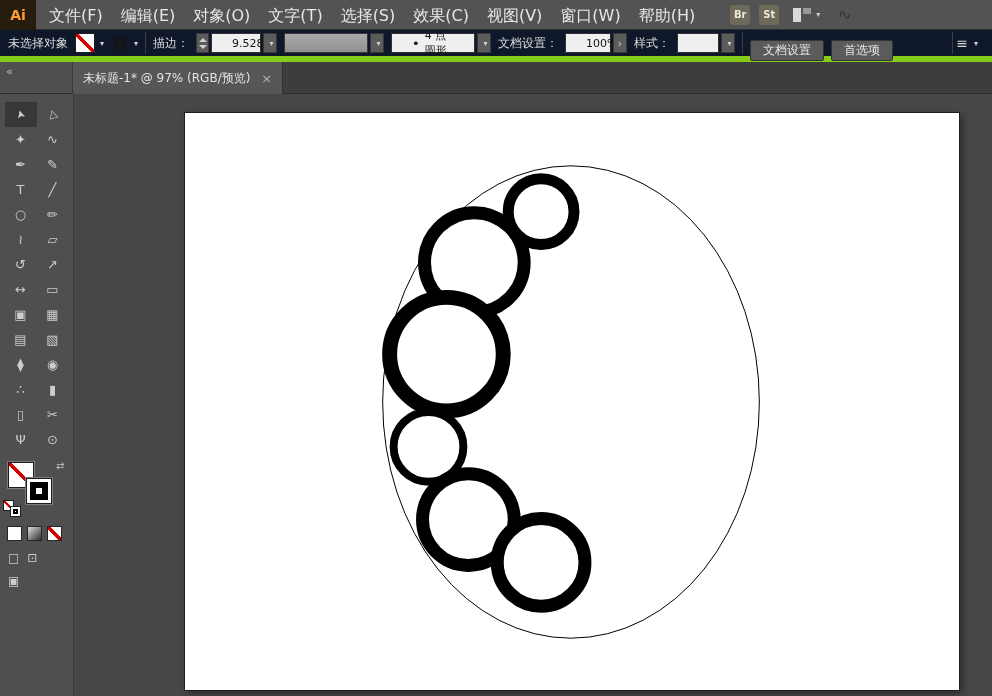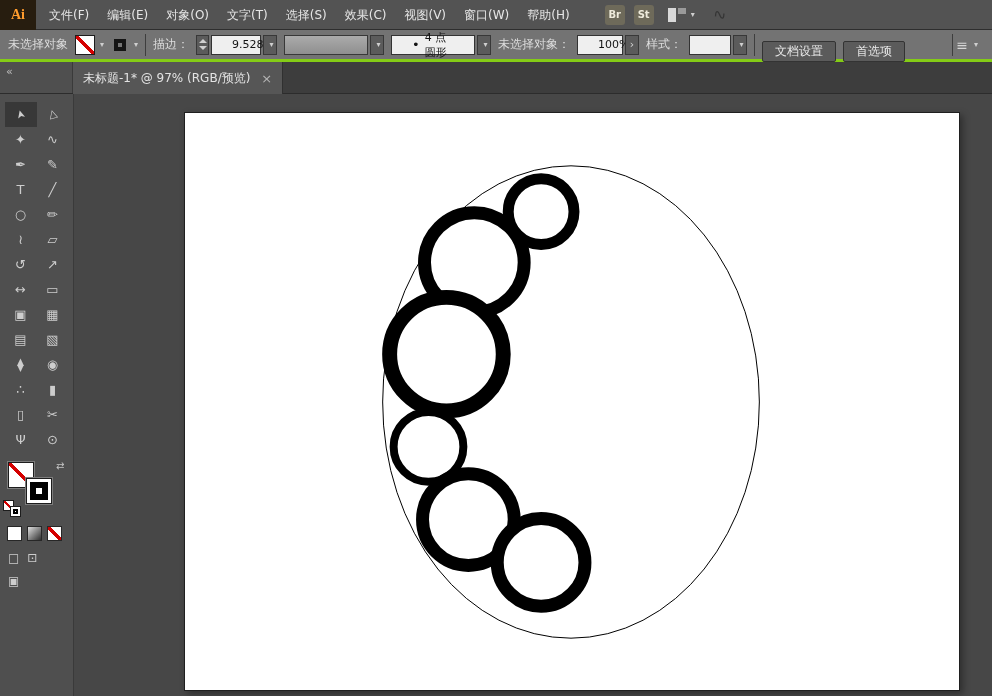--- a/index.html
+++ b/index.html
@@ -4,34 +4,34 @@
 <style>
   * { box-sizing: border-box; margin: 0; padding: 0; }
   html,body { width: 992px; height: 696px; overflow: hidden;
     font-family: "DejaVu Sans", "Liberation Sans", sans-serif; }
   body { background:#535353; }
 
   
   .titlebar { height:30px; background:#535353; border-bottom:1px solid #2e2e2e;
     display:flex; align-items:center; }
   .logo { width:36px; height:30px; background:#271d0f; color:#ff9c2e;
-    font-weight:bold; font-size:14px; display:flex; align-items:center; justify-content:center;font-family:Liberation Serif, serif; }
+    font-weight:bold; font-size:14px; display:flex; align-items:center; justify-content:center; }
   .menu-list { display:flex; align-items:center; height:30px; margin-left:4px; }
-  .menu-item { padding:0 9px; height:28px; line-height:29px; font-size:12px; color:#e6e6e6; cursor:default; }
+  .menu-item { padding:0 9px; height:28px; line-height:29px; font-size:16px; color:#e6e6e6; cursor:default; }
   .badge { width:20px; height:20px; border-radius:3px; background:#6e6a5a; color:#eeeadb;
     font-size:10px; font-weight:bold; display:flex; align-items:center; justify-content:center; margin-left:9px; }
   .badge.first { margin-left:26px; }
   .ws-icon { margin-left:14px; width:20px; height:14px; display:flex; gap:2px; }
   .ws-icon .a { width:8px; height:14px; background:#d9d9d9; }
   .ws-icon .b { width:8px; height:6px; background:#9a9a9a; }
   .chev { font-size:8px; color:#cfcfcf; margin-left:3px; }
   .sync { margin-left:18px; font-size:16px; color:#353535; transform:rotate(-10deg); }
 
   
-  .controlbar { height:32px; background:#737373; border-bottom:3px solid #84cc16;
+  .controlbar { height:32px; background:#0f172a; border-bottom:6px solid #84cc16;
     display:flex; align-items:center; padding:0 8px; gap:7px; font-size:12px; color:#dcdcdc; }
   .sep { width:1px; height:22px; background:#3e3e3e; }
   .swatch-none { width:20px; height:20px; background:#fff; border:1px solid #1d1d1d;
     background-image:linear-gradient(45deg, transparent 44%, #d40000 44%, #d40000 56%, transparent 56%); }
   .stroke-ind { width:18px; height:18px; display:flex; align-items:center; justify-content:center; }
   .stroke-ind .ring { width:12px; height:12px; border:4px solid #141414; background:transparent; }
   .group { display:flex; align-items:center; gap:2px; }
   .stepper { width:13px; height:20px; background:#5b5b5b; border:1px solid #383838;
     display:flex; flex-direction:column; align-items:center; justify-content:center; gap:3px; }
   .tri-up { width:0; height:0; border-left:4px solid transparent; border-right:4px solid transparent; border-bottom:4px solid #cfcfcf; }
@@ -160,21 +160,21 @@
   <div class="group">
     <div class="field brush-field">
       <span class="brush-dot">•</span>
       <span>4 点圆形</span>
     </div>
     <div class="dd-btn">
       <span class="chev">▾</span>
     </div>
   </div>
 
-  <span>未选择对象：</span>
+  <span>文档设置：</span>
   <div class="group">
     <div class="field" style="width:46px">100%</div>
     <div class="dd-btn">
       <span style="color:#d6d6d6;font-size:11px">›</span>
     </div>
   </div>
 
   <span>样式：</span>
   <div class="group">
     <div class="field" style="width:30px"></div>

